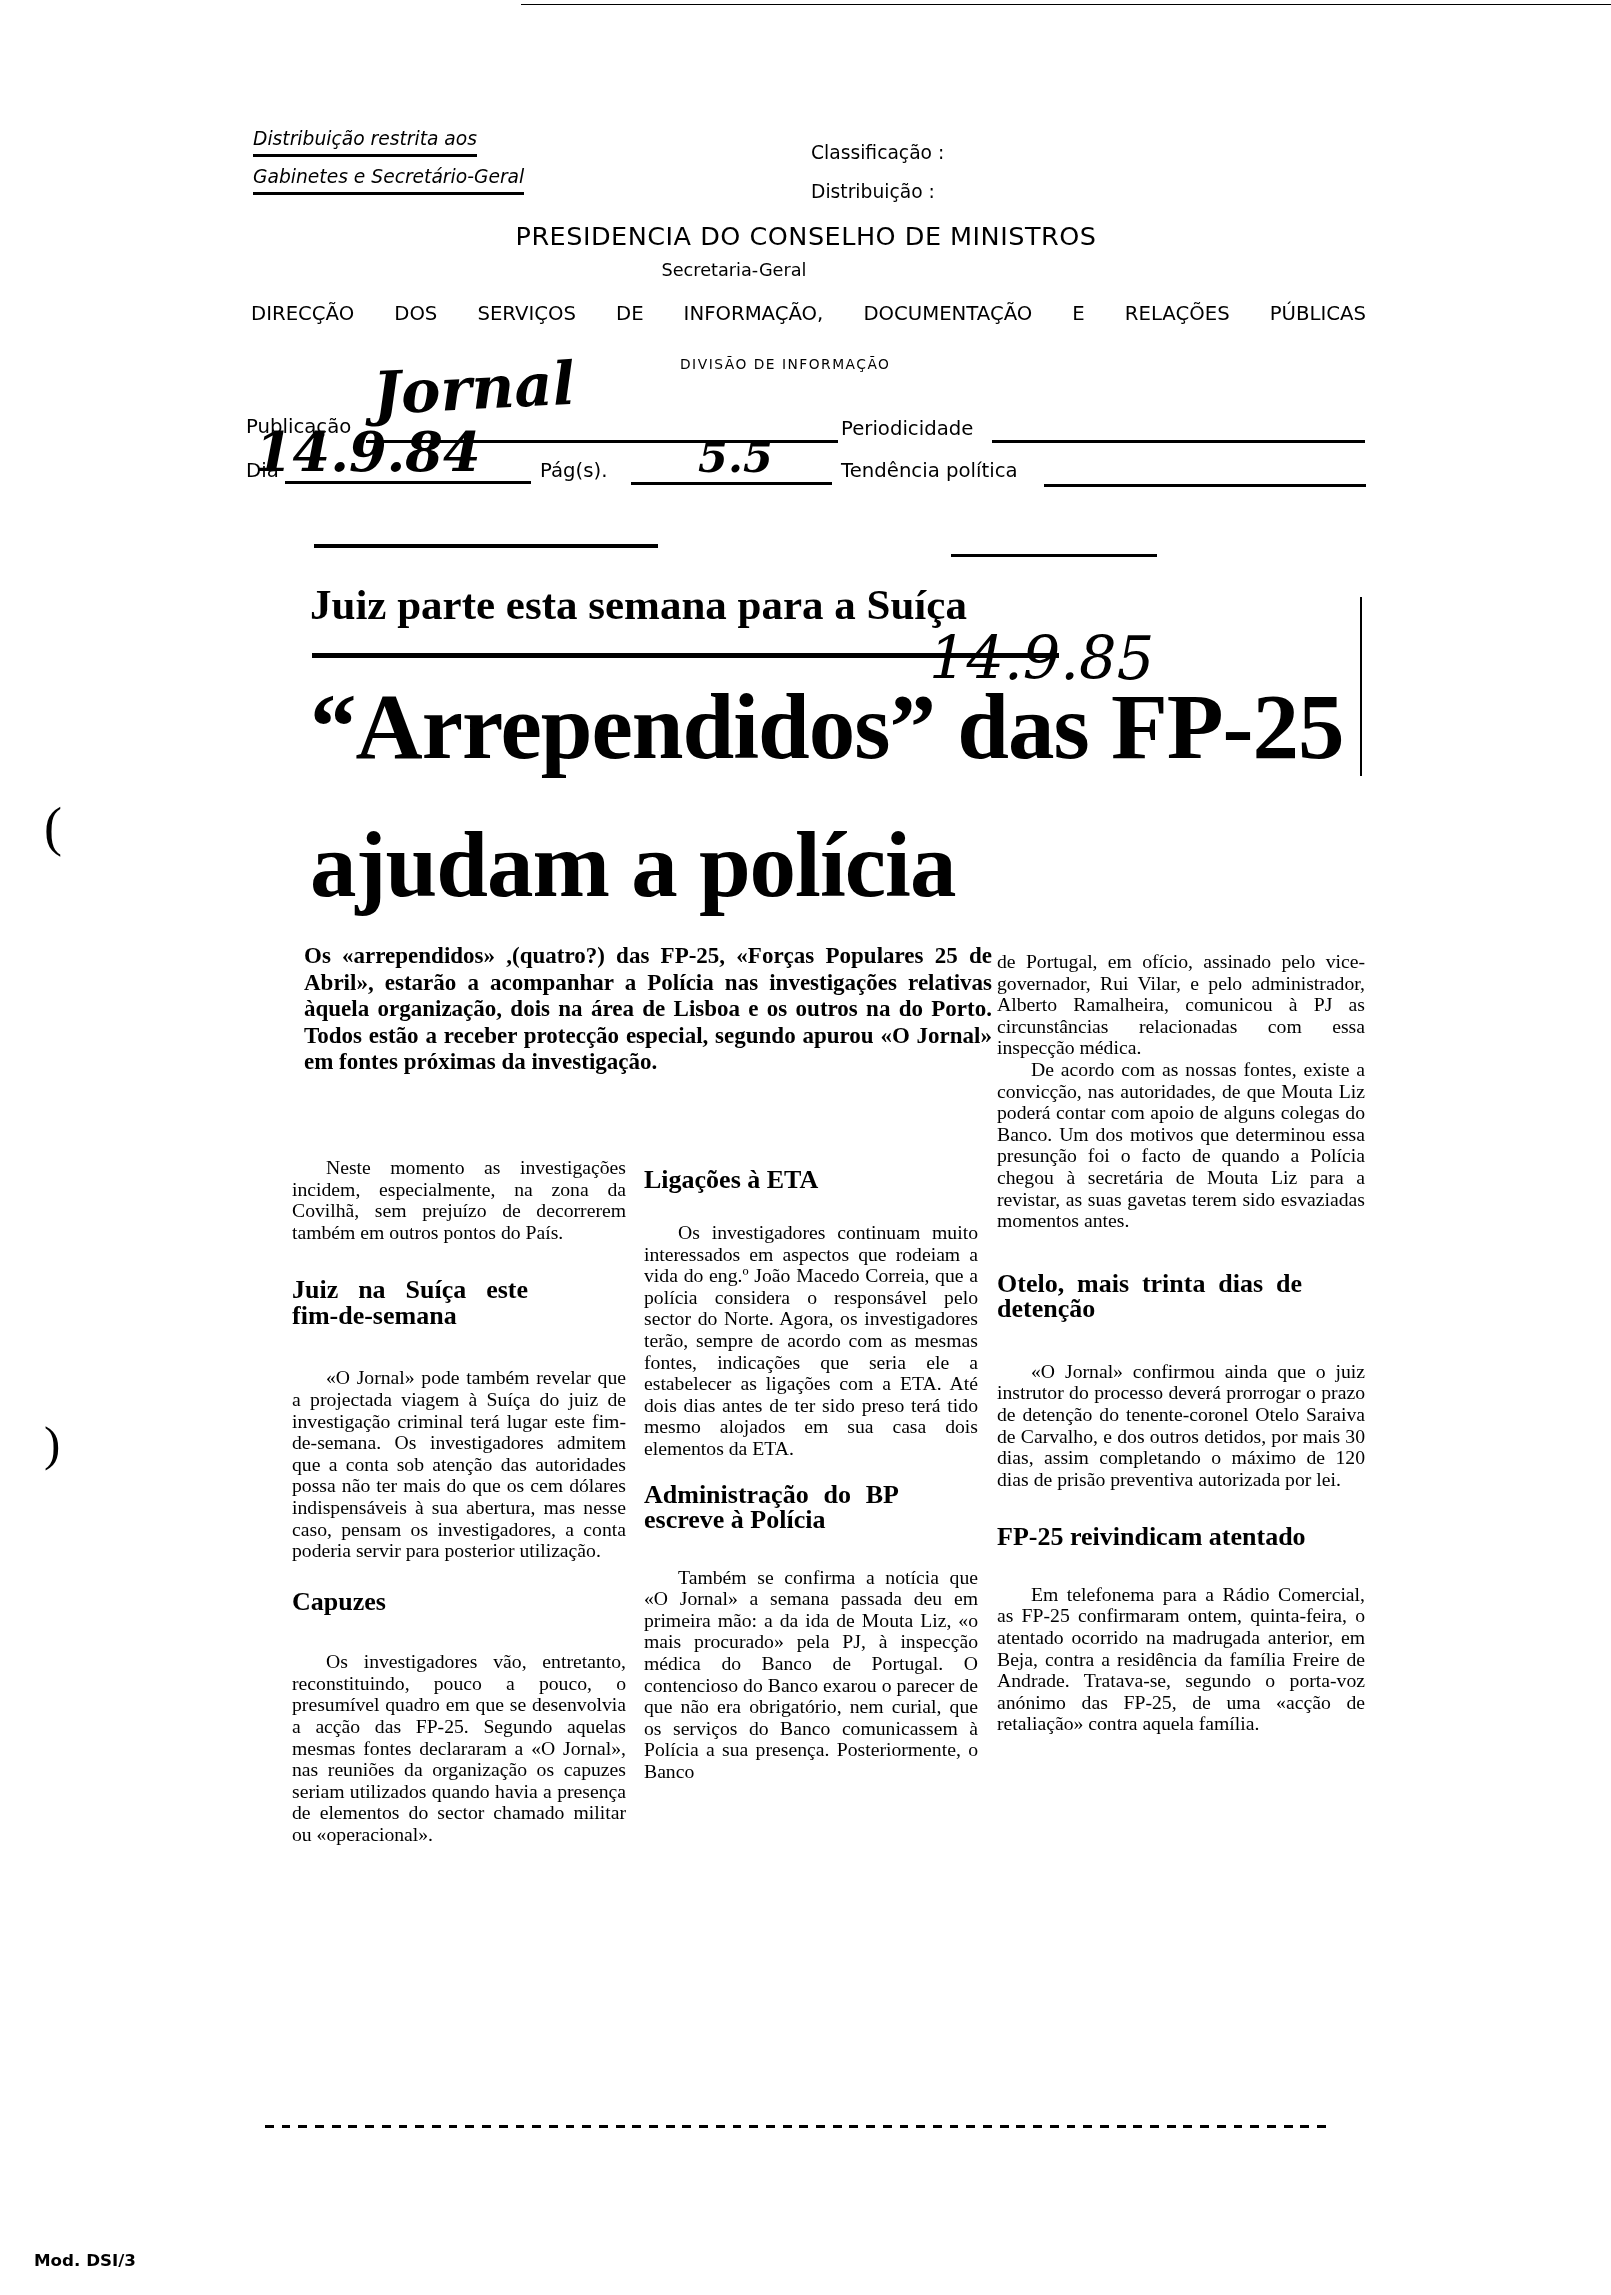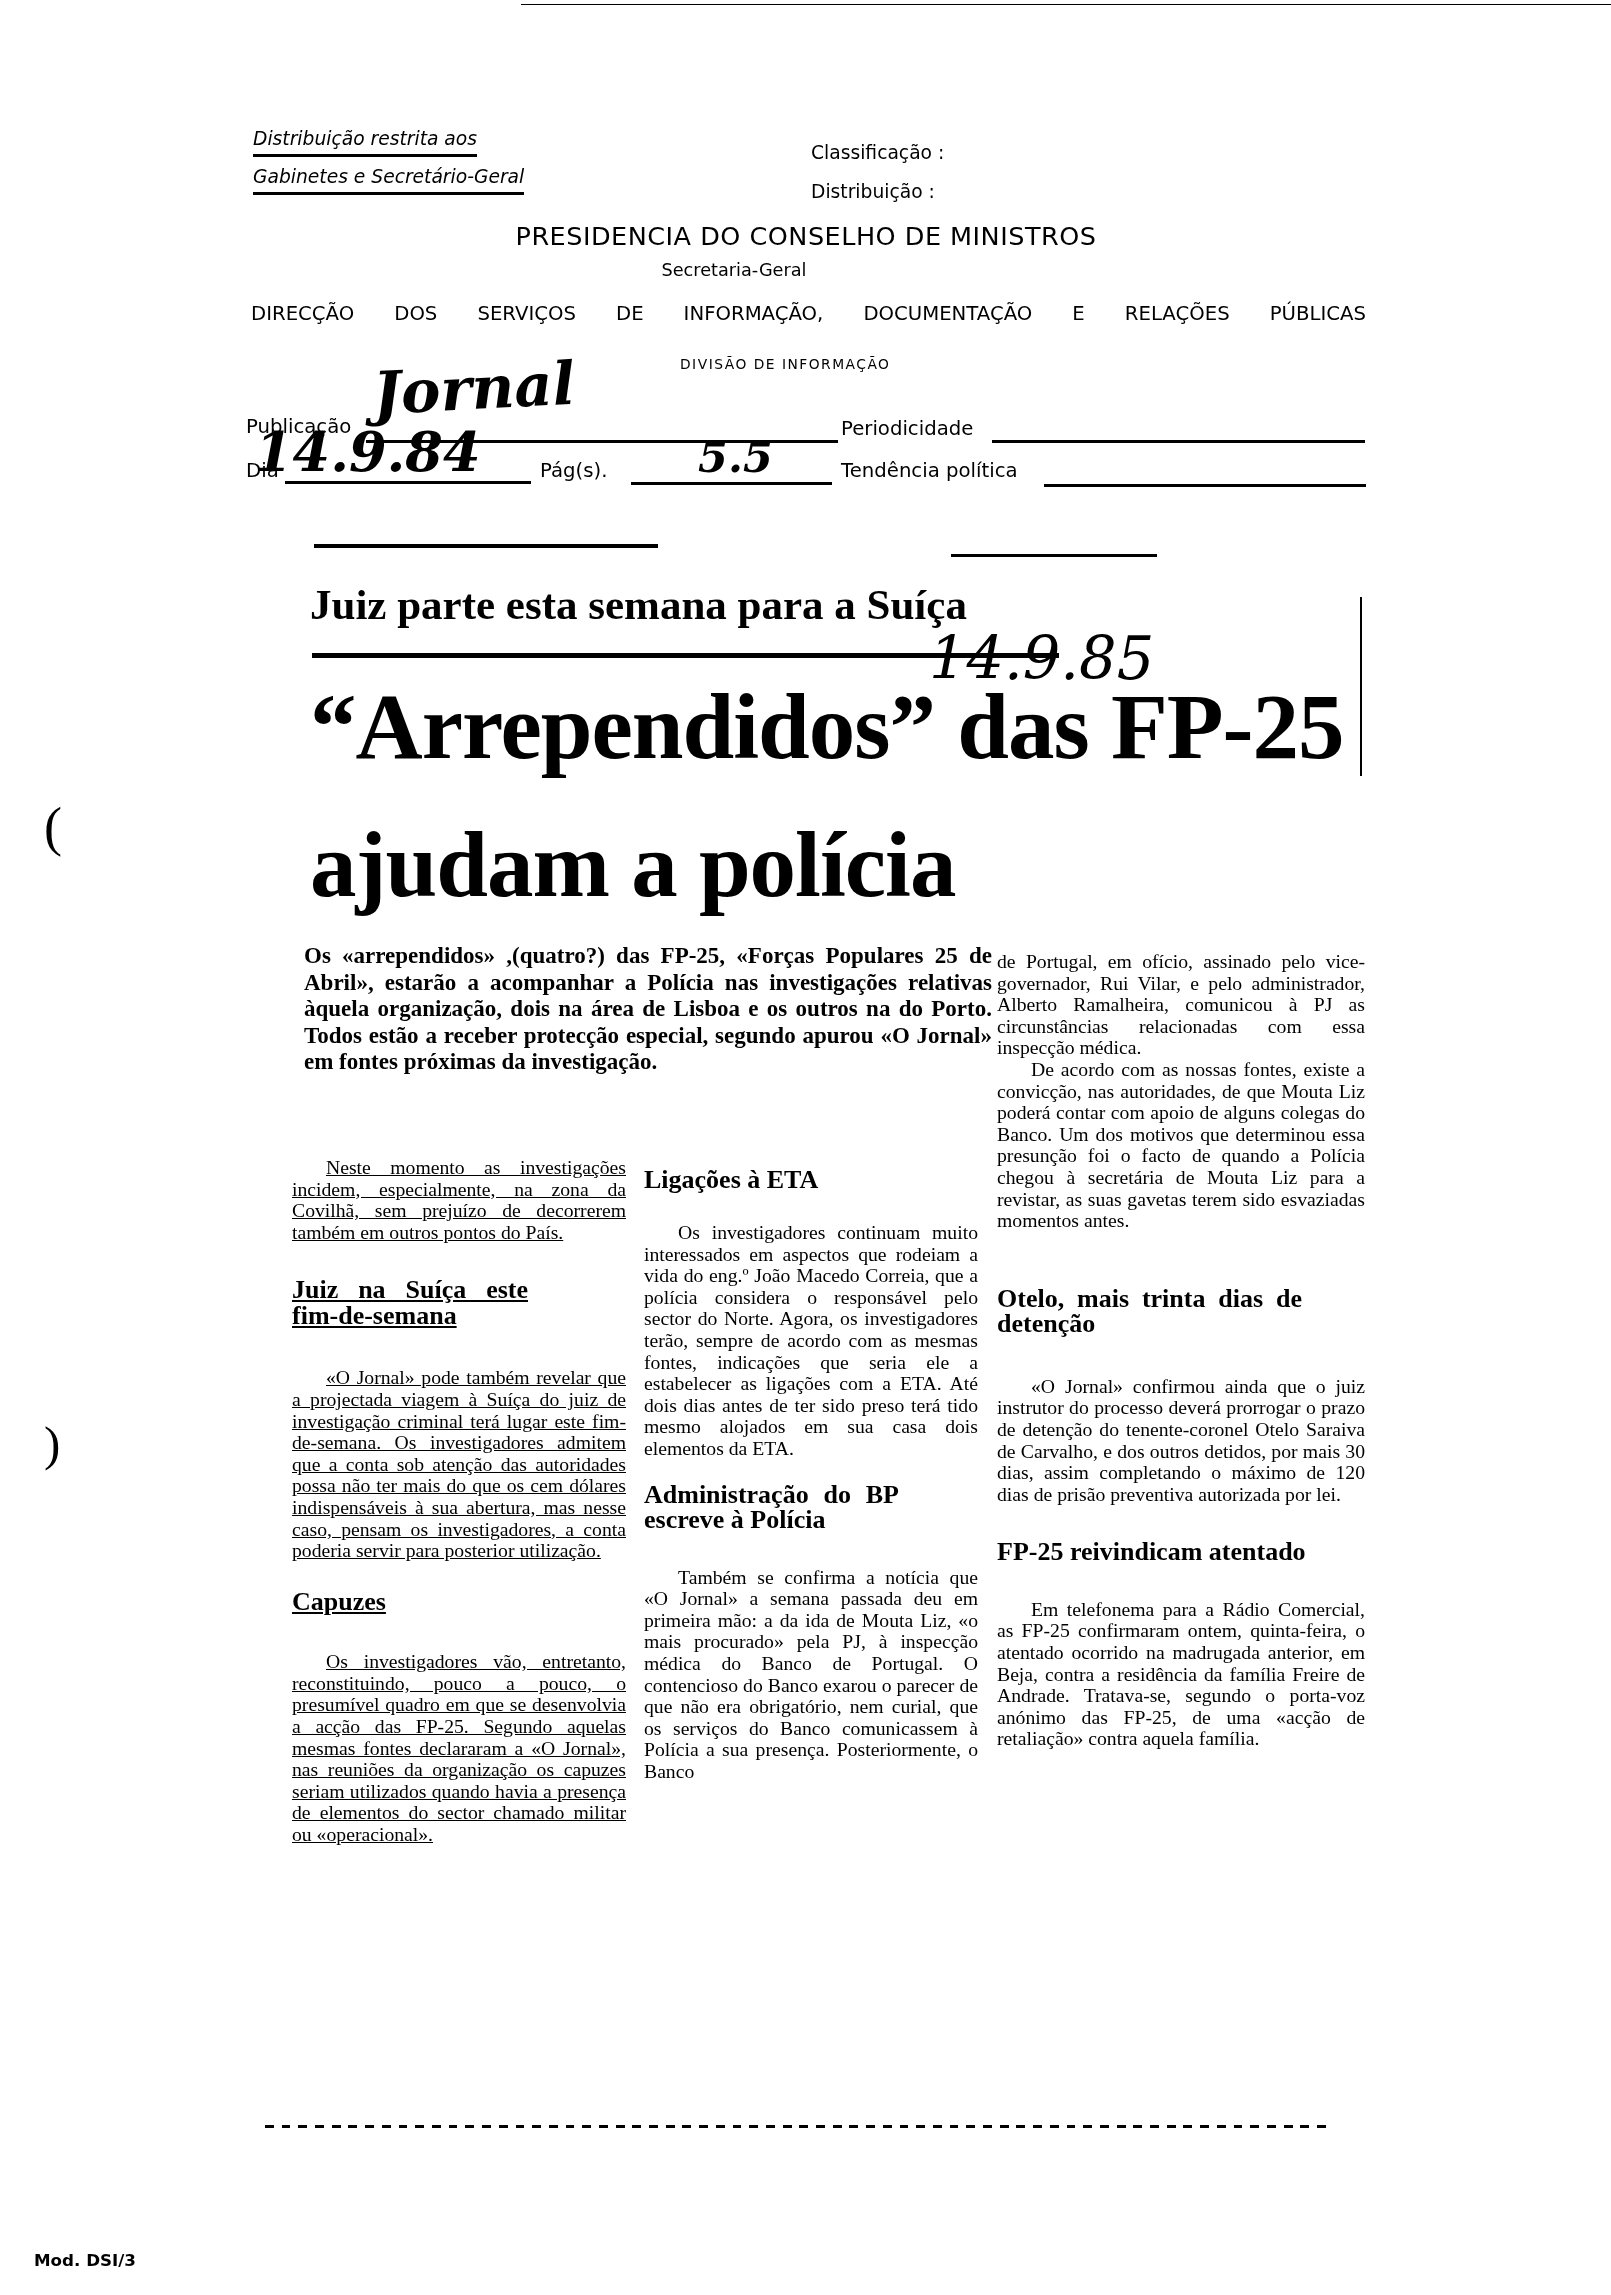--- a/index.html
+++ b/index.html
@@ -87,39 +87,39 @@
 <div class="abs rule" style="left:951px; top:554px; width:206px; height:2.9px;"></div>
 <div class="abs kicker">Juiz parte esta semana para a Suíça</div>
 <div class="abs kicker-rule"></div>
 <div class="abs vline"></div>
 <div class="abs hw" style="left:929px; top:624px; font-size:59px; font-weight:normal;">14.9.85</div>
 <div class="abs headline1">“Arrependidos” das FP-25</div>
 <div class="abs headline2">ajudam a polícia</div>
 
 <div class="abs lead">Os «arrependidos» ,(quatro?) das FP-25, «Forças Populares 25 de Abril», estarão a acompanhar a Polícia nas investigações relativas àquela organização, dois na área de Lisboa e os outros na do Porto. Todos estão a receber protecção especial, segundo apurou «O Jornal» em fontes próximas da investigação.</div>
 
-<div class="abs col c1" style="top:1157px;text-decoration:underline;">
+<div class="abs col c1" style="top:1157px;">
   <p>Neste momento as investigações incidem, especialmente, na zona da Covilhã, sem prejuízo de decorrerem também em outros pontos do País.</p>
   <h3 style="margin-top:34px; margin-bottom:39px; width:236px;">Juiz na Suíça este fim-de-semana</h3>
   <p>«O Jornal» pode também revelar que a projectada viagem à Suíça do juiz de investigação criminal terá lugar este fim-de-semana. Os investigadores admitem que a conta sob atenção das autoridades possa não ter mais do que os cem dólares indispensáveis à sua abertura, mas nesse caso, pensam os investigadores, a conta poderia servir para posterior utilização.</p>
   <h3 style="margin-top:27px; margin-bottom:37px;">Capuzes</h3>
   <p>Os investigadores vão, entretanto, reconstituindo, pouco a pouco, o presumível quadro em que se desenvolvia a acção das FP-25. Segundo aquelas mesmas fontes declararam a «O Jornal», nas reuniões da organização os capuzes seriam utilizados quando havia a presença de elementos do sector chamado militar ou «operacional».</p>
 </div>
 
 <div class="abs col c2" style="top:1167px;">
   <h3 style="margin-bottom:29.5px;">Ligações à ETA</h3>
   <p>Os investigadores continuam muito interessados em aspectos que rodeiam a vida do eng.º João Macedo Correia, que a polícia considera o responsável pelo sector do Norte. Agora, os investigadores terão, sempre de acordo com as mesmas fontes, indicações que seria ele a estabelecer as ligações com a ETA. Até dois dias antes de ter sido preso terá tido mesmo alojados em sua casa dois elementos da ETA.</p>
   <h3 style="margin-top:22px; margin-bottom:34px; width:255px;">Administração do BP escreve à Polícia</h3>
   <p>Também se confirma a notícia que «O Jornal» a semana passada deu em primeira mão: a da ida de Mouta Liz, «o mais procurado» pela PJ, à inspecção médica do Banco de Portugal. O contencioso do Banco exarou o parecer de que não era obrigatório, nem curial, que os serviços do Banco comunicassem à Polícia a sua presença. Posteriormente, o Banco</p>
 </div>
 
 <div class="abs col c3" style="top:951px;">
   <p style="text-indent:0;">de Portugal, em ofício, assinado pelo vice-governador, Rui Vilar, e pelo administrador, Alberto Ramalheira, comunicou à PJ as circunstâncias relacionadas com essa inspecção médica.</p>
   <p>De acordo com as nossas fontes, existe a convicção, nas autoridades, de que Mouta Liz poderá contar com apoio de alguns colegas do Banco. Um dos motivos que determinou essa presunção foi o facto de quando a Polícia chegou à secretária de Mouta Liz para a revistar, as suas gavetas terem sido esvaziadas momentos antes.</p>
-  <h3 style="margin-top:54px; margin-bottom:39px; width:305px;">Otelo, mais trinta dias de detenção</h3>
+  <h3 style="margin-top:39px; margin-bottom:39px; width:305px;">Otelo, mais trinta dias de detenção</h3>
   <p>«O Jornal» confirmou ainda que o juiz instrutor do processo deverá prorrogar o prazo de detenção do tenente-coronel Otelo Saraiva de Carvalho, e dos outros detidos, por mais 30 dias, assim completando o máximo de 120 dias de prisão preventiva autorizada por lei.</p>
   <h3 style="margin-top:34px; margin-bottom:34px;">FP-25 reivindicam atentado</h3>
   <p>Em telefonema para a Rádio Comercial, as FP-25 confirmaram ontem, quinta-feira, o atentado ocorrido na madrugada anterior, em Beja, contra a residência da família Freire de Andrade. Tratava-se, segundo o porta-voz anónimo das FP-25, de uma «acção de retaliação» contra aquela família.</p>
 </div>
 
 <div class="abs bottom-rule"></div>
 
 <div class="abs mark-c">(</div>
 <div class="abs mark-hook">)</div>
 

